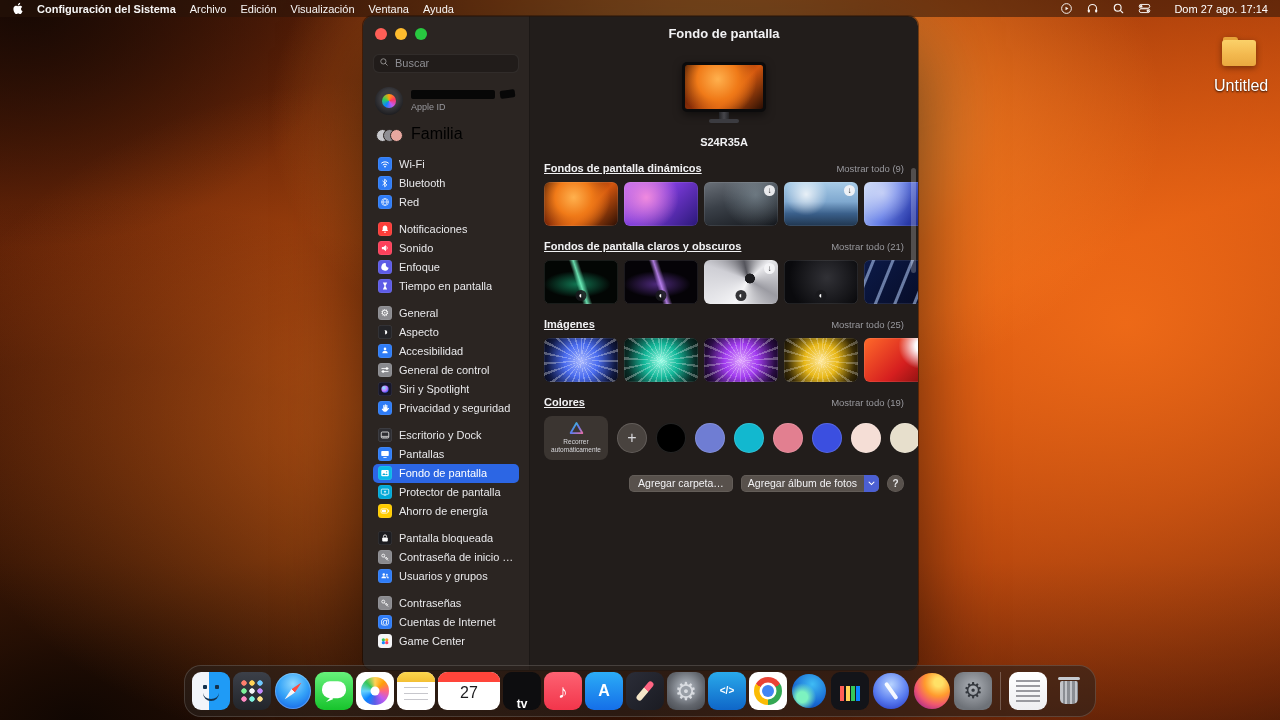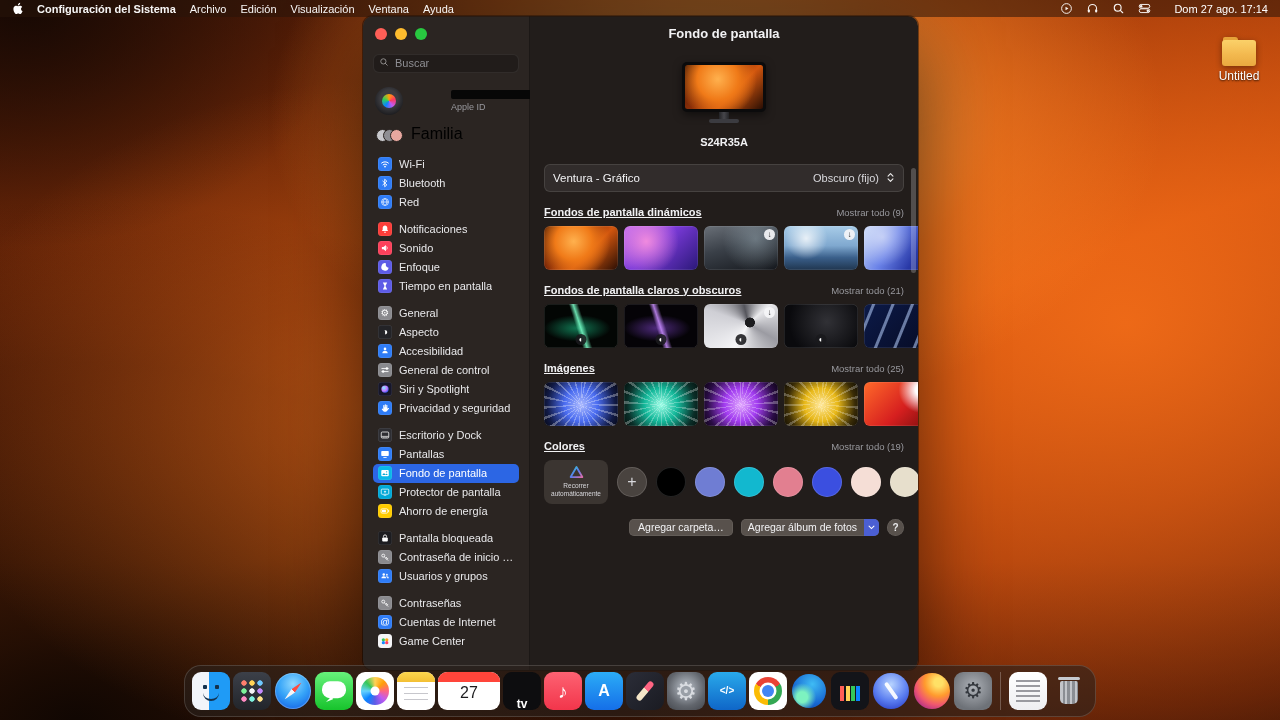--- a/index.html
+++ b/index.html
@@ -22,37 +22,37 @@
   .menu-item.bold{font-weight:700;}
   .mb-right{margin-left:auto;display:flex;align-items:center;gap:23px;}
   .mb-status{display:flex;align-items:center;gap:13px;}
   .status-icon svg{width:13px;height:13px;display:block;opacity:.95;}
   .clock{white-space:nowrap;}
   
   .desktop-folder{position:absolute;top:40px;left:1214px;width:50px;text-align:center;z-index:5;}
   .folder-icon{position:relative;width:34px;height:26px;margin:0 auto;filter:drop-shadow(0 2px 3px rgba(0,0,0,.4));}
   .folder-icon::before{content:"";position:absolute;top:-3px;left:1px;width:15px;height:9px;border-radius:2px 3px 0 0;background:#e6a238;}
   .folder-icon::after{content:"";position:absolute;inset:0;border-radius:3px;background:linear-gradient(180deg,#fbd169 0%,#f3b94f 55%,#e9a93f 100%);}
-  .folder-label{margin-top:3px;font-size:12px;color:#fff;text-shadow:0 1px 2px rgba(0,0,0,.85);}
+  .folder-label{margin-top:11px;font-size:16px;color:#fff;text-shadow:0 1px 2px rgba(0,0,0,.85);}
   
   .window{position:absolute;left:363px;top:16px;width:555px;height:654px;border-radius:10px;display:flex;overflow:hidden;z-index:20;
     box-shadow:0 30px 80px rgba(0,0,0,.6),0 0 0 1px rgba(0,0,0,.4);}
   .sidebar{width:167px;background:#2b2522;padding:10px 10px 8px;box-sizing:border-box;display:flex;flex-direction:column;border-right:1px solid rgba(0,0,0,.35);}
   .traffic{display:flex;gap:8px;padding:2px 2px 0;}
   .tl{width:12px;height:12px;border-radius:50%;}
   .tl.red{background:#ff5f57}.tl.yellow{background:#febc2e}.tl.green{background:#28c840}
   .search-box{margin-top:13px;position:relative;}
   .search-box .sicon{position:absolute;left:6px;top:4px;}
   .search-box .sicon svg{width:10px;height:10px;opacity:.55;display:block;}
   input.search{width:100%;box-sizing:border-box;height:19px;border-radius:6px;border:1px solid rgba(255,255,255,.07);background:rgba(0,0,0,.22);color:#ddd;font-size:11px;padding:0 6px 0 21px;outline:none;font-family:inherit;}
   input.search::placeholder{color:#8e8e93;}
   .appleid{display:flex;align-items:center;gap:8px;margin-top:14px;padding:0 2px;}
   .avatar{width:28px;height:28px;border-radius:50%;background:radial-gradient(circle at 50% 42%,#3c3c40 0 40%,#19191c 80%);position:relative;flex:none;}
   .avatar::after{content:"";position:absolute;inset:7px;border-radius:50%;background:conic-gradient(#ff9f0a,#ff375f,#bf5af2,#0a84ff,#30d158,#ff9f0a);}
-  .aid-text{flex:1;min-width:0;margin-left:40px;}
+  .aid-text{flex:1;min-width:0;}
   .redact{display:block;height:9px;width:84px;background:#070707;border-radius:2px;position:relative;}
   .redact::after{content:"";position:absolute;right:-20px;top:0;width:15px;height:8px;background:#070707;border-radius:2px;transform:rotate(-7deg);}
   .aid-caption{display:block;font-size:9px;color:#98989d;margin-top:3px;}
   .familia{display:flex;align-items:flex-end;gap:7px;margin-top:10px;padding:0 3px;}
   .fam-avatars{width:28px;height:14px;position:relative;flex:none;}
   .fam-avatars i{position:absolute;width:13px;height:13px;border-radius:50%;border:1px solid #2b2522;box-sizing:border-box;top:0;}
   .fam-avatars i:nth-child(1){left:0;background:#c8c8cc;}
   .fam-avatars i:nth-child(2){left:7px;background:#8e8e93;}
   .fam-avatars i:nth-child(3){left:14px;background:#e8a8a0;}
   .sb-groups{margin-top:12px;flex:1;overflow:hidden;}
@@ -504,29 +504,20 @@
 
       <div class="preview">
         <div class="monitor">
             <div class="screen"></div>
           </div>
         <div class="stand-neck"></div>
         <div class="stand-base"></div>
         <div class="display-name">S24R35A</div>
       </div>
 
-      <div class="wp-select">
-        <span class="wp-name">Ventura - Gráfico</span>
-        <span class="wp-mode">Obscuro (fijo)</span>
-        <span class="chevud">
-            <svg viewBox="0 0 10 16">
-              <path d="M2 6.2 5 3.2l3 3M2 9.8l3 3 3-3" fill="none" stroke="#fff" stroke-width="1.4" stroke-linecap="round" stroke-linejoin="round"></path>
-            </svg>
-          </span>
-      </div>
 
       <div>
           <section>
             <div class="sec-head">
               <span class="sec-title">Fondos de pantalla dinámicos</span>
               <span class="sec-showall">Mostrar todo (9)</span>
             </div>
             <div class="thumb-row">
               <div class="thumb t-ventura"></div>
               <div class="thumb t-monterey"></div>

